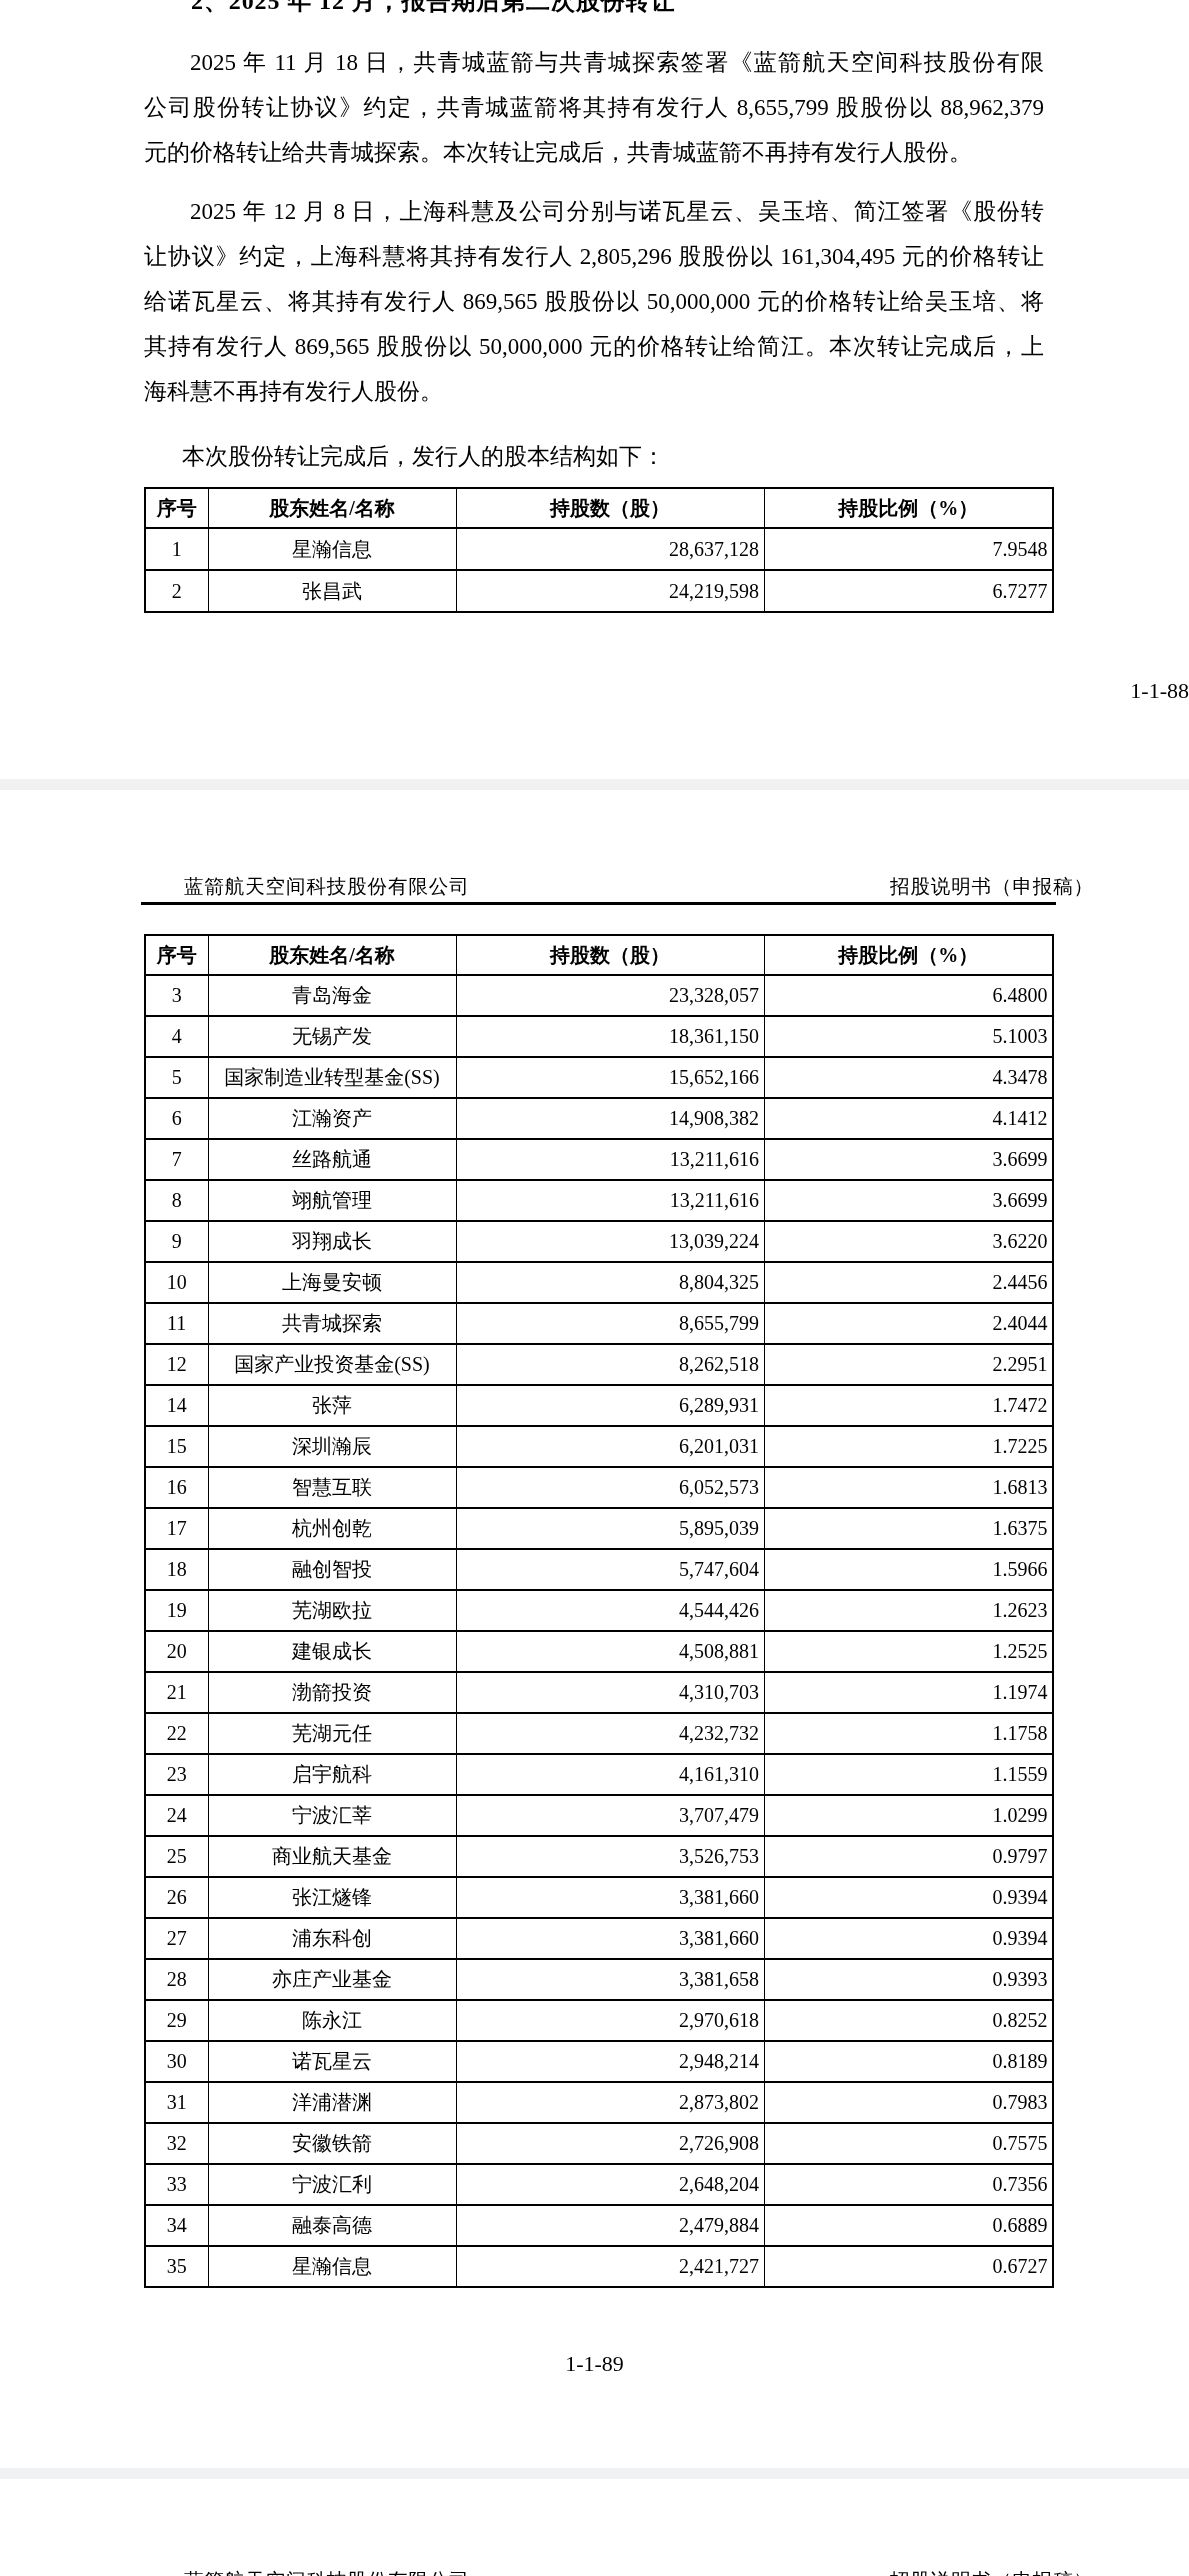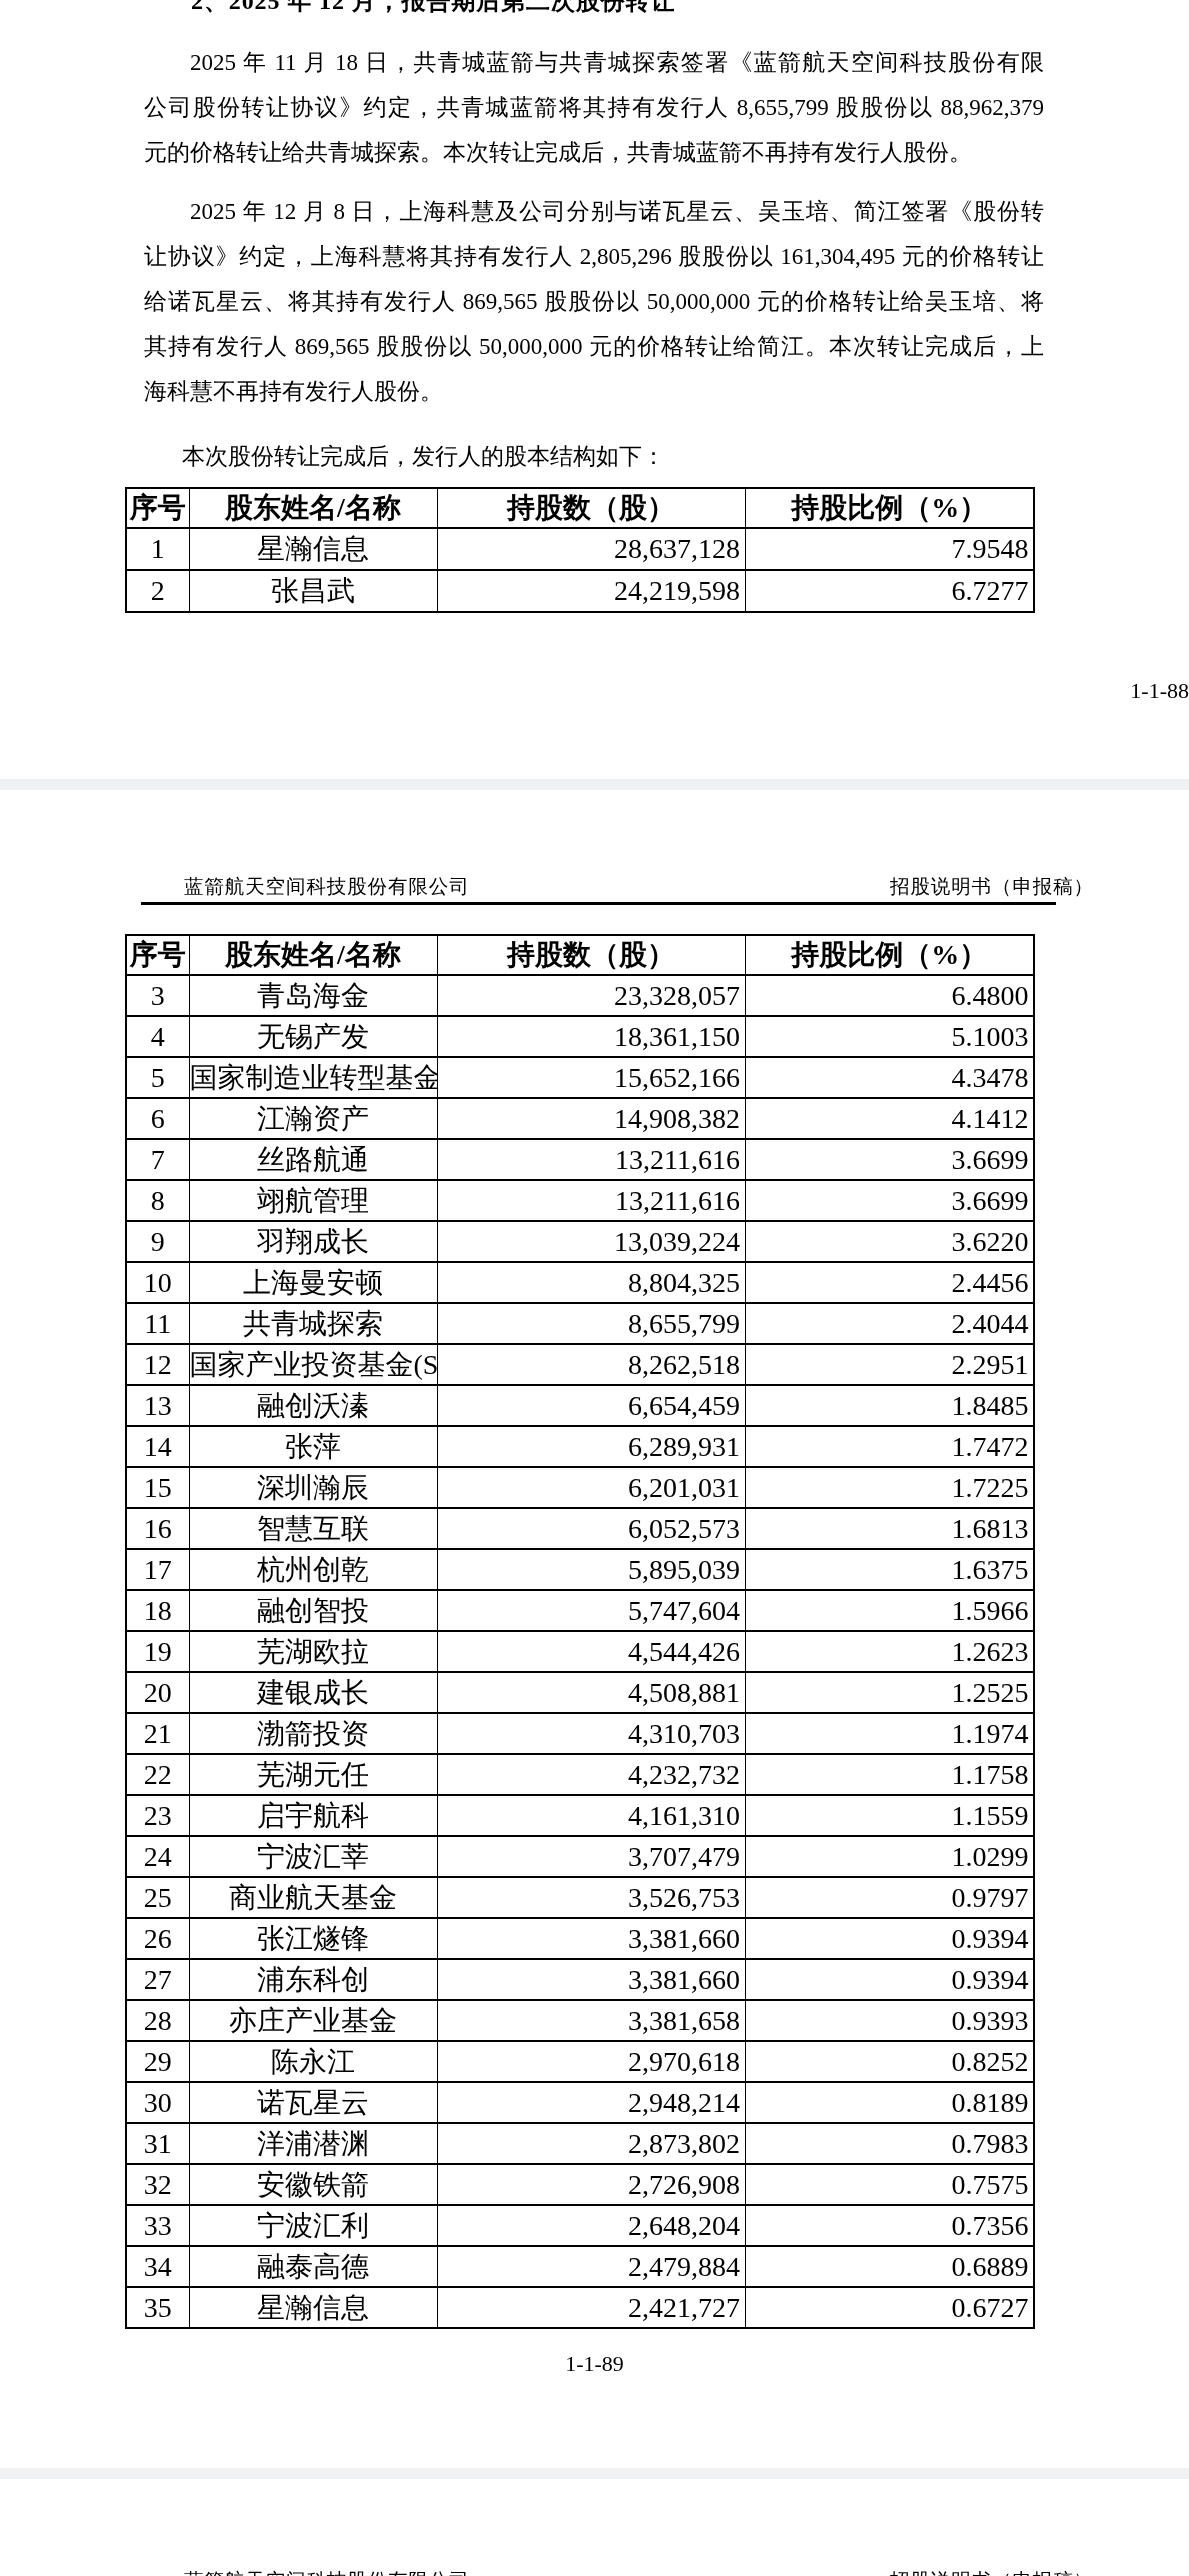--- a/index.html
+++ b/index.html
@@ -50,25 +50,25 @@
     font-size: 19.5px; line-height: 20.4px; letter-spacing: 0.9px;
     white-space: nowrap;
     margin-left: 40px;
   }
   .runhead-2 { top: 877px; }
   .runhead-3 { top: 2571px; }
   .runhead-rule { left: 141px; top: 902px; width: 915px; height: 2.8px; background: #000; }
 
   
   table.sh {
-    position: absolute; left: 125px;
+    position: absolute; left: 144px;
     width: 908px; table-layout: fixed;
     border-collapse: collapse;
     border: 2.8px solid #000;
-    font-size: 28px;
+    font-size: 20px;
   }
   .tbl-1 { top: 487px; }
   .tbl-2 { top: 934px; }
   table.sh th, table.sh td {
     border: 1.9px solid #000;
     border-top-width: 2.8px; border-bottom-width: 2.8px;
     vertical-align: middle; overflow: hidden;
     font-weight: normal; white-space: nowrap;
   }
   table.sh th { font-weight: bold; text-align: center; height: 40px; }
@@ -221,26 +221,20 @@
         <td class="c-pct">2.4044</td>
       </tr>
 
       <tr>
         <td class="c-no">12</td>
         <td class="c-name">国家产业投资基金(SS)</td>
         <td class="c-num">8,262,518</td>
         <td class="c-pct">2.2951</td>
       </tr>
 
-      <tr>
-        <td class="c-no">13</td>
-        <td class="c-name">融创沃溱</td>
-        <td class="c-num">6,654,459</td>
-        <td class="c-pct">1.8485</td>
-      </tr>
 
       <tr>
         <td class="c-no">14</td>
         <td class="c-name">张萍</td>
         <td class="c-num">6,289,931</td>
         <td class="c-pct">1.7472</td>
       </tr>
 
       <tr>
         <td class="c-no">15</td>

